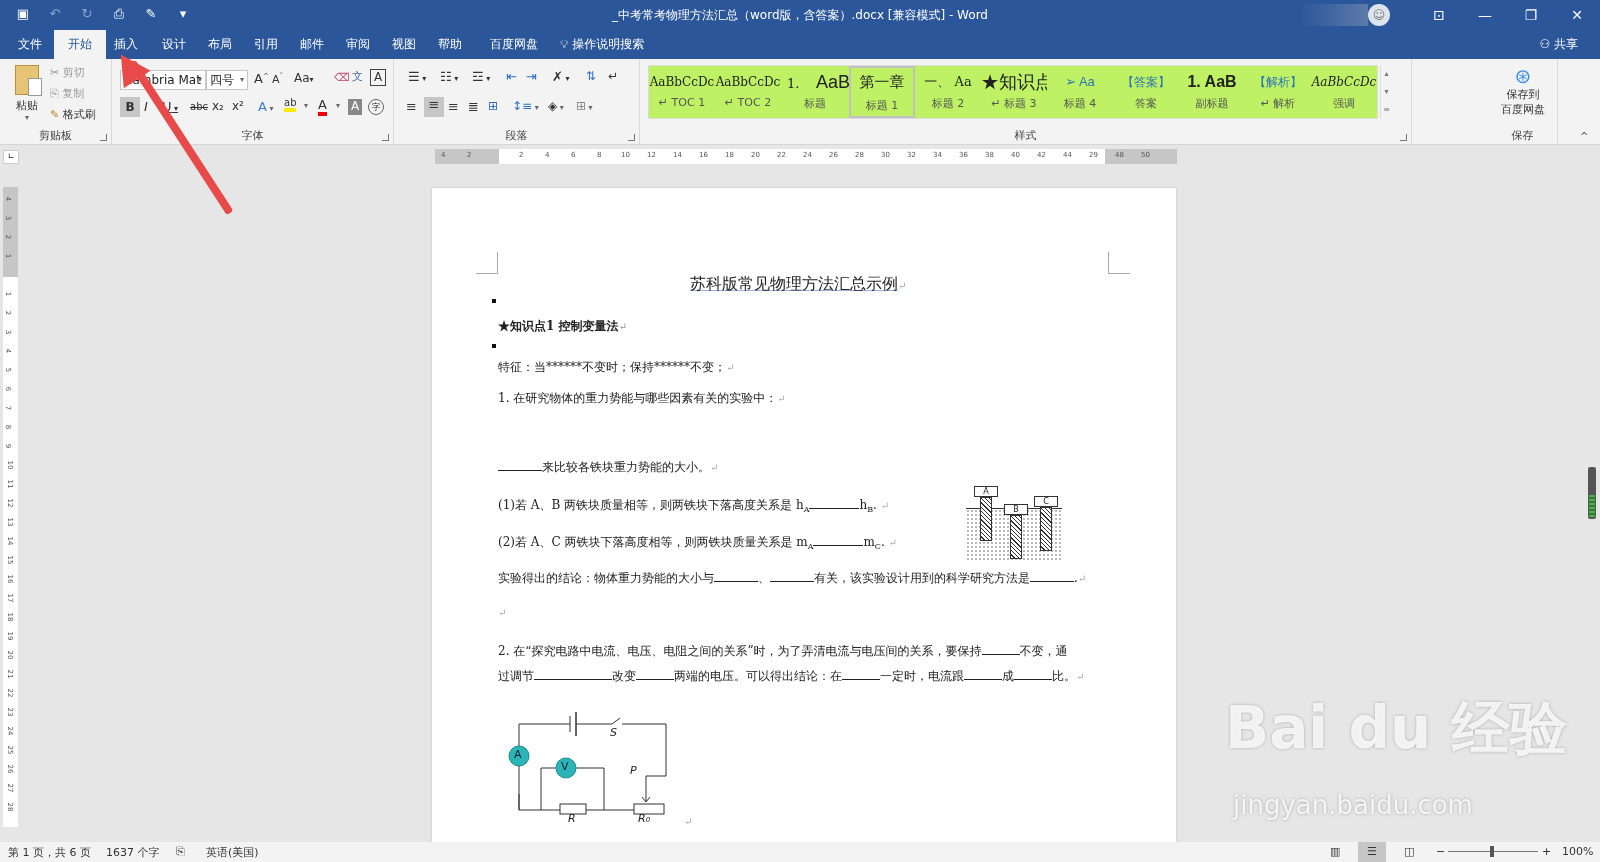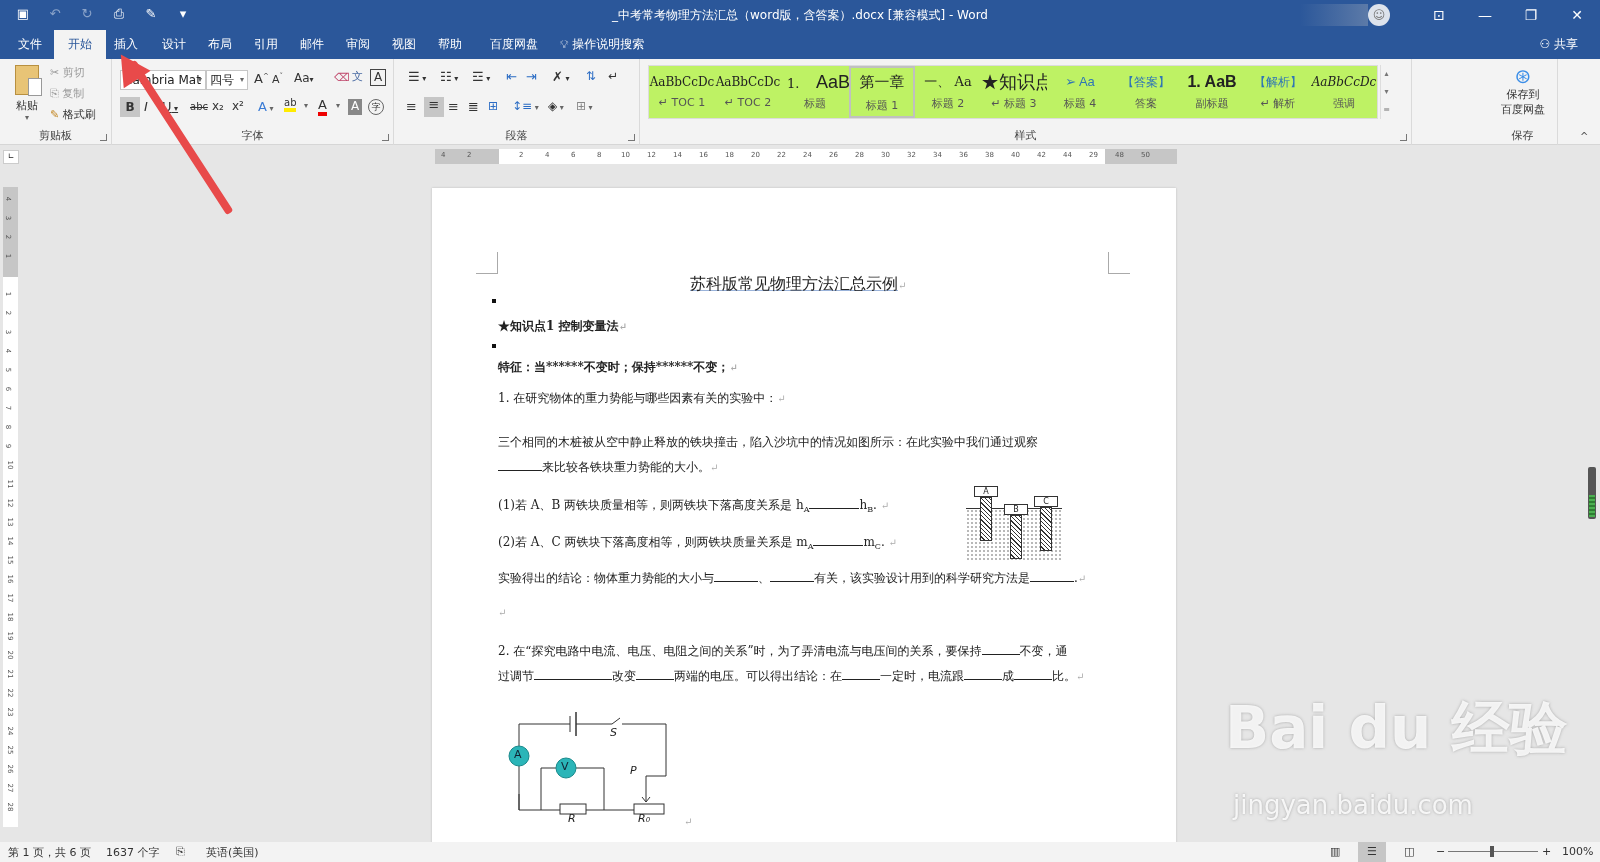--- a/index.html
+++ b/index.html
@@ -294,23 +294,22 @@
   </div>
 
 <div class="page">
   <div class="crop" style="left:44px;top:64px;border-right:1px solid #aaa;border-bottom:1px solid #aaa"></div>
   <div class="crop" style="left:676px;top:64px;border-left:1px solid #aaa;border-bottom:1px solid #aaa"></div>
 
   <div class="ptext ptitle" style="left:258px;top:86px"><span style="text-decoration:underline;text-decoration-color:#9ab3da">苏科版常见物理方法汇总示例</span><span class="pmark">↵</span></div>
   <div class="bullet" style="left:60px;top:111px"></div>
   <div class="ptext" style="left:66px;top:130px;font-weight:bold"><span>★知识点1 控制变量法</span><span class="pmark">↵</span></div>
   <div class="bullet" style="left:60px;top:156px"></div>
-  <div class="ptext" style="left:66px;top:171px;font-weight:bold"><span>特征：当******不变时；保持******不变；</span><span class="pmark">↵</span></div>
+  <div class="ptext" style="left:66px;top:171px;font-weight:normal"><span>特征：当******不变时；保持******不变；</span><span class="pmark">↵</span></div>
   <div class="ptext" style="left:66px;top:202px"><span>1. 在研究物体的重力势能与哪些因素有关的实验中：</span><span class="pmark">↵</span></div>
-  <div class="ptext" style="left:66px;top:246px"><span>三个相同的木桩被从空中静止释放的铁块撞击，陷入沙坑中的情况如图所示：在此实验中我们通过观察</span></div>
   <div class="ptext" style="left:66px;top:271px"><span class="blank" style="width:44px"></span><span>来比较各铁块重力势能的大小。</span><span class="pmark">↵</span></div>
   <div class="ptext" style="left:66px;top:309px"><span>(1)若 A、B 两铁块质量相等，则两铁块下落高度关系是 h</span><sub style="font-size:8px">A</sub><span class="blank" style="width:50px"></span><span>h</span><sub style="font-size:8px">B</sub>. <span class="pmark">↵</span></div>
   <div class="ptext" style="left:66px;top:346px"><span>(2)若 A、C 两铁块下落高度相等，则两铁块质量关系是 m</span><sub style="font-size:8px">A</sub><span class="blank" style="width:50px"></span><span>m</span><sub style="font-size:8px">C</sub>. <span class="pmark">↵</span></div>
 
   <div style="position:absolute;left:534px;top:298px;width:96px;height:76px">
     <div style="position:absolute;left:0;top:22px;width:96px;height:54px;background:radial-gradient(#666 0.6px,transparent 0.8px) 0 0/4px 4px;border-top:1px solid #333"></div>
     <div style="position:absolute;left:8px;top:0;width:24px;height:11px;border:1px solid #333;background:#fff;font-size:8px;text-align:center;line-height:9px">A</div>
     <div style="position:absolute;left:14px;top:11px;width:12px;height:44px;border:1px solid #333;background:repeating-linear-gradient(45deg,#fff 0 2px,#333 2px 3px)"></div>
     <div style="position:absolute;left:38px;top:18px;width:24px;height:11px;border:1px solid #333;background:#fff;font-size:8px;text-align:center;line-height:9px">B</div>
     <div style="position:absolute;left:44px;top:29px;width:12px;height:44px;border:1px solid #333;background:repeating-linear-gradient(45deg,#fff 0 2px,#333 2px 3px)"></div>

